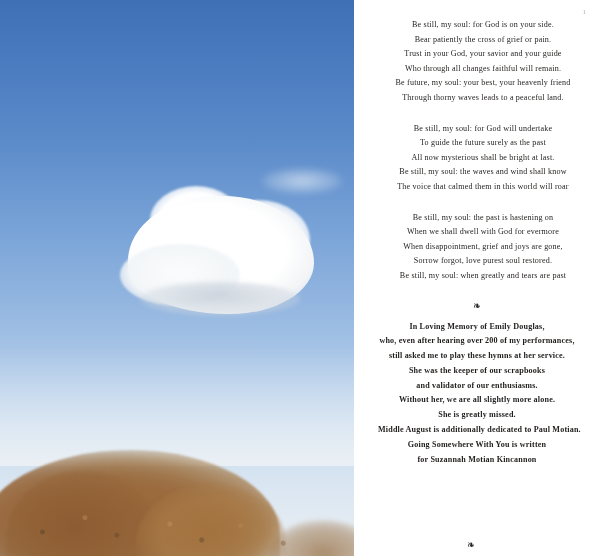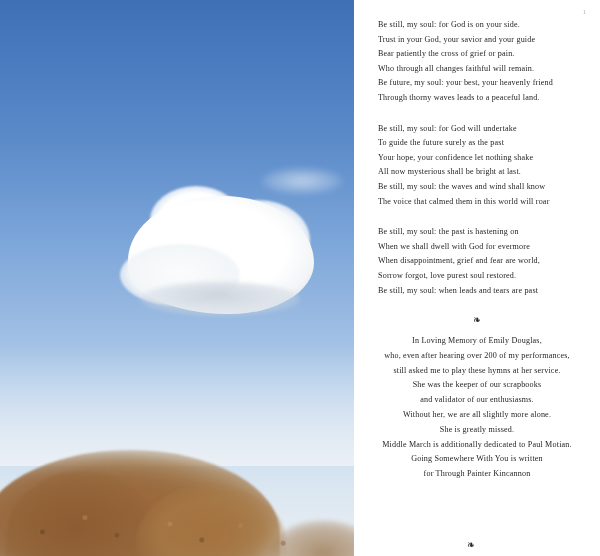--- a/index.html
+++ b/index.html
@@ -195,34 +195,36 @@
   }
   .stanza {
     margin: 0 0 16px 0;
   }
   .line {
     font-size: 8.1px;
     line-height: 14.6px;
     letter-spacing: 0.18px;
     color: #201e1c;
     white-space: nowrap;
+    text-align: center;
   }
   .ornament {
     text-align: center;
     font-size: 9px;
     line-height: 12px;
     color: #2a2724;
     margin: 4px 0 8px 0;
     padding-right: 12px;
   }
   .ornament span { display: inline-block; transform: scaleY(1.4); }
   .dedication {
     text-align: center;
     padding-right: 12px;
     padding-left: 0;
+    font-weight: bold;
   }
   .dedication .line {
     white-space: nowrap;
     font-size: 8.1px;
     line-height: 14.8px;
   }
   .bottom-ornament {
     position: absolute;
     left: 0;
     bottom: 6px;
@@ -263,59 +265,58 @@
     <div class="foliage-speckle"></div>
   </div>
 
   <div class="text-pane">
     <div class="corner-mark">1</div>
 
     <div class="text-inner">
 
       <div class="stanza">
         <div class="line">Be still, my soul: for God is on your side.</div>
+        <div class="line">Bear patiently the cross of grief or pain.</div>
         <div class="line">Trust in your God, your savior and your guide</div>
-        <div class="line">Bear patiently the cross of grief or pain.</div>
         <div class="line">Who through all changes faithful will remain.</div>
         <div class="line">Be future, my soul: your best, your heavenly friend</div>
         <div class="line">Through thorny waves leads to a peaceful land.</div>
       </div>
 
       <div class="stanza">
         <div class="line">Be still, my soul: for God will undertake</div>
         <div class="line">To guide the future surely as the past</div>
-        <div class="line">Your hope, your confidence let nothing shake</div>
         <div class="line">All now mysterious shall be bright at last.</div>
         <div class="line">Be still, my soul: the waves and wind shall know</div>
         <div class="line">The voice that calmed them in this world will roar</div>
       </div>
 
       <div class="stanza">
         <div class="line">Be still, my soul: the past is hastening on</div>
         <div class="line">When we shall dwell with God for evermore</div>
-        <div class="line">When disappointment, grief and fear are world,</div>
+        <div class="line">When disappointment, grief and joys are gone,</div>
         <div class="line">Sorrow forgot, love purest soul restored.</div>
-        <div class="line">Be still, my soul: when leads and tears are past</div>
+        <div class="line">Be still, my soul: when greatly and tears are past</div>
       </div>
 
       <div class="ornament">
         <span>❧</span>
       </div>
 
       <div class="dedication">
         <div class="line">In Loving Memory of Emily Douglas,</div>
         <div class="line">who, even after hearing over 200 of my performances,</div>
         <div class="line">still asked me to play these hymns at her service.</div>
         <div class="line">She was the keeper of our scrapbooks</div>
         <div class="line">and validator of our enthusiasms.</div>
         <div class="line">Without her, we are all slightly more alone.</div>
         <div class="line">She is greatly missed.</div>
-        <div class="line">Middle March is additionally dedicated to Paul Motian.</div>
+        <div class="line">Middle August is additionally dedicated to Paul Motian.</div>
         <div class="line">Going Somewhere With You is written</div>
-        <div class="line">for Through Painter Kincannon</div>
+        <div class="line">for Suzannah Motian Kincannon</div>
       </div>
 
     </div>
 
     <div class="bottom-ornament">
       <span>❧</span>
     </div>
   </div>
 
 </div>

